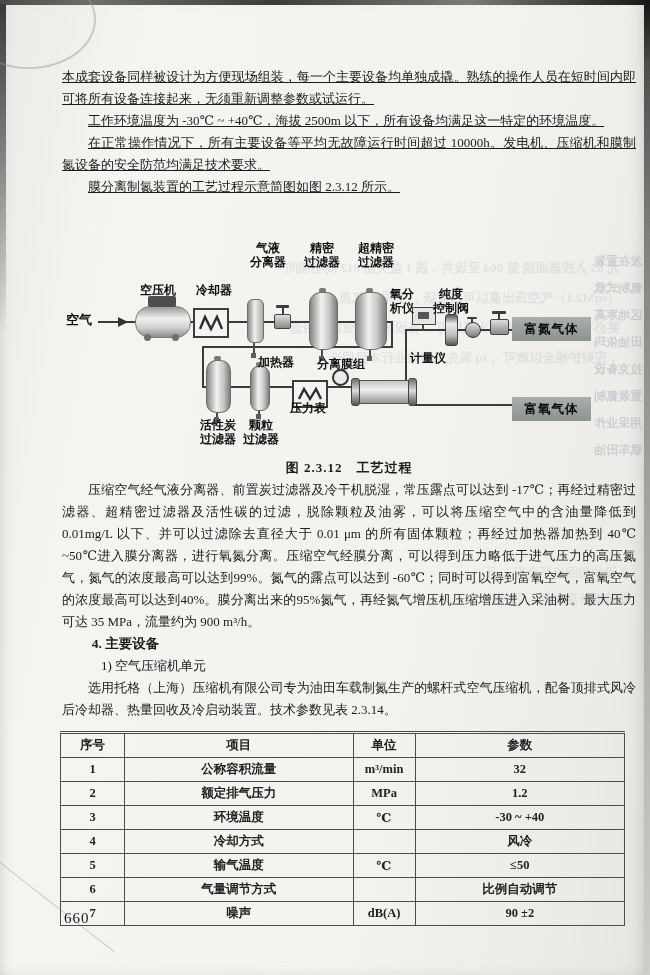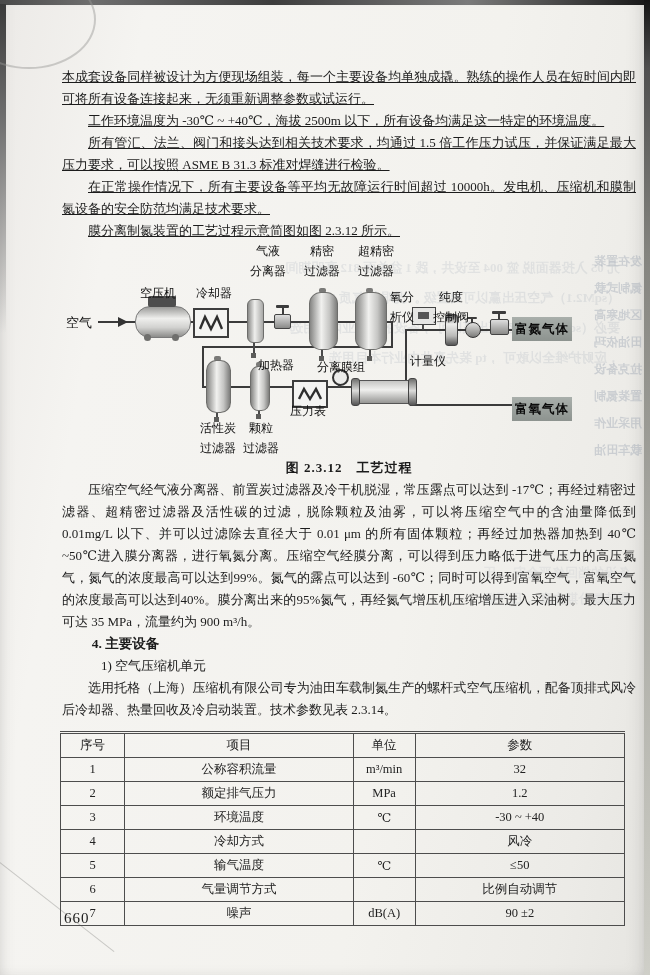--- a/index.html
+++ b/index.html
@@ -38,21 +38,21 @@
     font-weight:700;font-size:13px;letter-spacing:1px;}
   .tabcap{position:absolute;left:62px;top:707px;width:574px;text-align:center;
     font-weight:700;font-size:13px;letter-spacing:1px;}
   .pageno{position:absolute;left:64px;top:910px;font-size:15px;letter-spacing:1px;}
   
   .diagram{position:absolute;left:60px;top:243px;width:520px;height:215px;}
   .diagram *{position:absolute;}
   .pipe{background:#3b3b3b;z-index:1;}
   .arrowhead{width:0;height:0;border-left:10px solid #333;border-top:5px solid transparent;
     border-bottom:5px solid transparent;left:58px;top:74px;z-index:1;}
-  .dlabel{font-size:12px;font-weight:400;line-height:20px;text-align:center;
+  .dlabel{font-size:12px;font-weight:700;line-height:14px;text-align:center;
     white-space:pre-line;z-index:4;color:#101010;}
   .comp{z-index:3;}
   .tank{left:75px;top:63px;width:54px;height:30px;border-radius:15px;border:1px solid #7a7a7a;
     background:linear-gradient(180deg,#9a9a98,#efefed 38%,#d2d2d0 68%,#8c8c8a);}
   .motor{left:88px;top:53px;width:28px;height:11px;background:#4d4d4d;border-radius:2px;}
   .foot{width:7px;height:7px;border-radius:50%;background:#6f6f6d;top:91px;}
   .wbox{background:#f4f4f2;border:2px solid #3d3d3d;display:flex;align-items:center;justify-content:center;}
   .cooler{left:133px;top:65px;width:32px;height:26px;}
   .heaterbox{left:232px;top:137px;width:32px;height:24px;}
   .vessel{border:1px solid #6d6d6b;border-radius:42%/20%;
@@ -71,27 +71,27 @@
     background:linear-gradient(180deg,#c6c6c4,#f0f0ee 40%,#969694);}
   .membrane:before,.membrane:after{content:"";position:absolute;top:-3px;width:7px;height:26px;
     background:linear-gradient(180deg,#6f6f6d,#dcdcda 45%,#555);border:1px solid #444;border-radius:3px;}
   .membrane:before{left:-4px;} .membrane:after{right:-4px;}
   .analyzer{left:352px;top:64px;width:22px;height:16px;border:1px solid #444;background:#e6e6e4;}
   .analyzer .screen{left:5px;top:4px;width:11px;height:7px;background:#555;}
   .purityvalve{left:385px;top:71px;width:11px;height:30px;border:1px solid #444;border-radius:3px;
     background:linear-gradient(180deg,#555,#ededeb 30%,#b9b9b7 70%,#555);}
   .ballvalve{left:405px;top:79px;width:14px;height:14px;border-radius:50%;border:1px solid #333;
     background:linear-gradient(180deg,#e2e2e0,#7c7c7a);}
-  .gasbox{width:60px;height:24px;display:flex;align-items:center;justify-content:center;
+  .gasbox{width:79px;height:24px;display:flex;align-items:center;justify-content:center;
     background:linear-gradient(180deg,#a9afab,#8d938f);color:#0c0c0c;font-weight:700;
     font-size:12.5px;letter-spacing:1px;z-index:4;}
   
   table.spec{position:absolute;left:60px;top:731px;width:565px;border-collapse:collapse;
     font-size:12.5px;border:1px solid #4d4d4d;border-top:3px double #4d4d4d;}
-  table.spec td,table.spec th{border:1px solid #4d4d4d;text-align:center;font-weight:400;
+  table.spec td,table.spec th{border:1px solid #4d4d4d;text-align:center;font-weight:700;
     height:21px;padding:1px 2px;color:#222;}
   td.c0,th.c0{width:64px;} td.c1,th.c1{width:246px;} td.c2,th.c2{width:59px;} td.c3,th.c3{width:224px;}
 </style>
 </head>
 <body>
 
 <div class="page">
 
   <div class="edge-top"></div>
   <div class="edge-left"></div>
@@ -110,21 +110,20 @@
   <div class="bleed b2">元 05 入投器面脱 篮 004 至设共，践 1 盆关面 812 高明期间
 （sqM2.1）气空压出赢以可出置级 。况艰业 气质 2
 要必（sqM2.1）气空压出赢以可 ，备设的对行业内目用选
 ，应财护维全以敢可 ，tq 装先真共内业行本目用选</div>
   <div class="bleed b3">备设的挡回修严全安 ，压
 置装氮分期先真 ，压严级</div>
 
   <div class="bodytext bt1">
     <p>本成套设备同样被设计为方便现场组装，每一个主要设备均单独成撬。熟练的操作人员在短时间内即可将所有设备连接起来，无须重新调整参数或试运行。</p>
     <p class="indent">工作环境温度为 -30℃ ~ +40℃，海拔 2500m 以下，所有设备均满足这一特定的环境温度。</p>
-    <p class="indent">所有管汇、法兰、阀门和接头达到相关技术要求，均通过 1.5 倍工作压力试压，并保证满足最大压力要求，可以按照 ASME B 31.3 标准对焊缝进行检验。</p>
     <p class="indent">在正常操作情况下，所有主要设备等平均无故障运行时间超过 10000h。发电机、压缩机和膜制氮设备的安全防范均满足技术要求。</p>
     <p class="indent">膜分离制氮装置的工艺过程示意简图如图 2.3.12 所示。</p>
   </div>
 
   <div class="diagram">
 
     <div class="pipe" style="left:38px;top:78px;width:295px;height:2px;"></div>
     <div class="arrowhead"></div>
     <div class="pipe" style="left:331px;top:78px;width:2px;height:27px;"></div>
     <div class="pipe" style="left:142px;top:103px;width:191px;height:2px;"></div>

